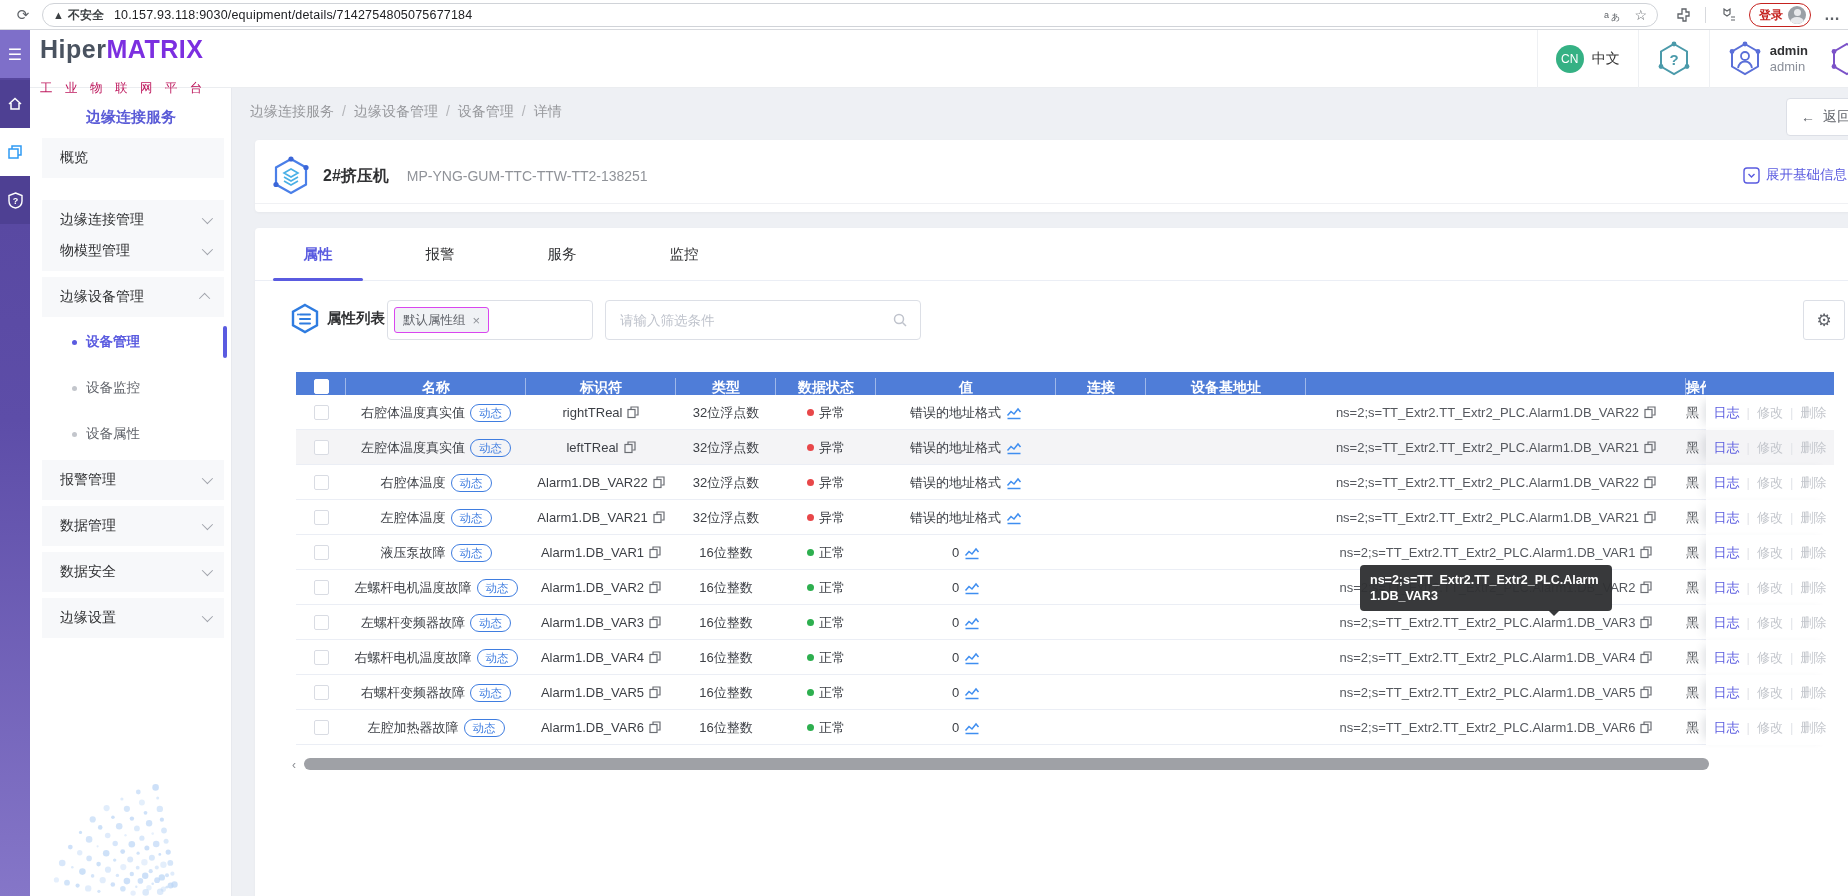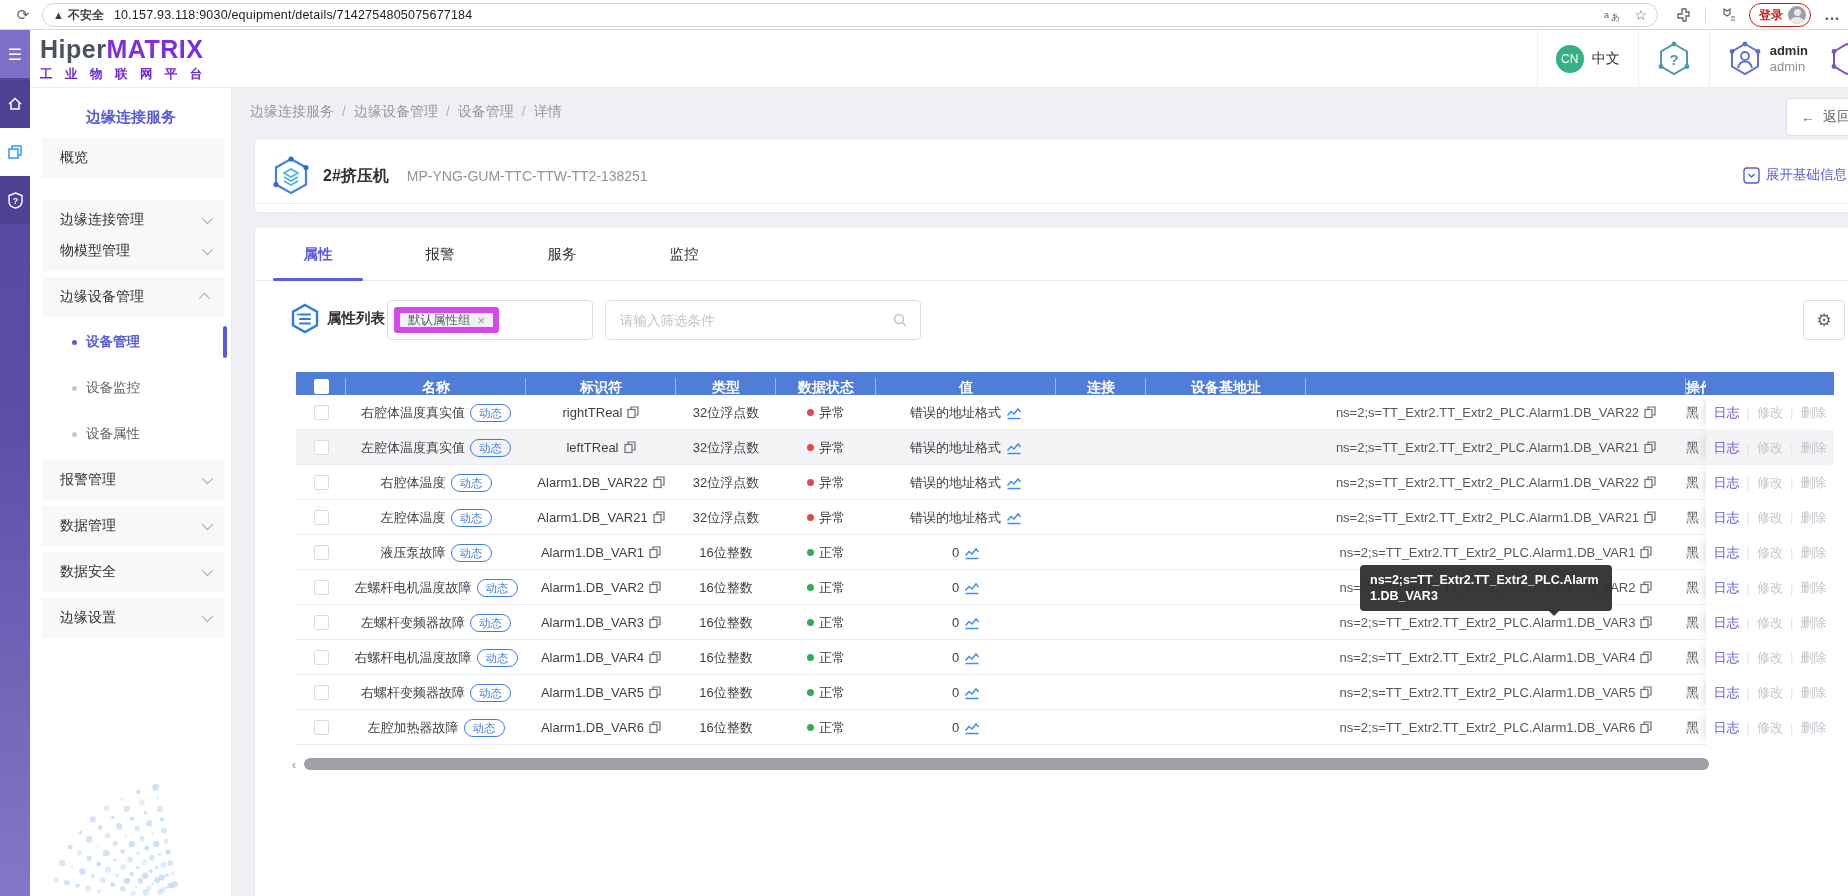--- a/index.html
+++ b/index.html
@@ -22,21 +22,21 @@
   .login-pill{display:flex;align-items:center;gap:5px;border:1.5px solid #c5221f;border-radius:13px;height:24px;padding:0 4px 0 9px;}
   .login-pill span{color:#c5221f;font-size:12px;font-weight:bold;white-space:nowrap;}
   .avatar-gray{width:18px;height:18px;border-radius:50%;background:#9aa0a6;position:relative;overflow:hidden;}
   .avatar-gray::before{content:"";position:absolute;left:5.5px;top:3px;width:7px;height:7px;border-radius:50%;background:#e8eaed;}
   .avatar-gray::after{content:"";position:absolute;left:2px;top:10.5px;width:14px;height:10px;border-radius:50%;background:#e8eaed;}
   
   .appheader{position:absolute;left:30px;top:30px;width:1818px;height:58px;background:#fff;border-bottom:1px solid #ebedf0;z-index:40;}
   .logo{position:absolute;left:10px;top:5px;}
   .logo-line1{font-size:25px;font-weight:bold;letter-spacing:.5px;color:#4a5360;}
   .logo-line1 .accent{color:#7c2fe0;}
-  .logo-line2{font-size:12.5px;font-weight:bold;color:#6d28d9;letter-spacing:4.5px;margin-top:2px;}
+  .logo-line2{font-size:12.5px;font-weight:normal;color:#be185d;letter-spacing:4.5px;margin-top:16px;}
   .hdr-right{position:absolute;right:0;top:0;height:58px;display:flex;align-items:center;}
   .hdr-sec{display:flex;align-items:center;gap:8px;padding:0 18px;height:58px;border-left:1px solid #eef0f3;}
   .cn-circle{width:28px;height:28px;border-radius:50%;background:#35b184;color:#fff;font-size:12px;display:flex;align-items:center;justify-content:center;}
   .lang-label{font-size:14px;color:#333;}
   .hex-icon{width:34px;height:36px;}
   .user-texts{line-height:1.25;}
   .user-name{font-size:13px;font-weight:bold;color:#303133;}
   .user-role{font-size:13px;color:#8a8f99;}
   .hdr-edge{width:22px;height:58px;overflow:hidden;position:relative;}
   .hdr-edge svg{position:absolute;left:4px;top:11px;}
@@ -78,21 +78,21 @@
   .maincard{position:absolute;left:23px;top:140px;width:1612px;height:668px;background:#fff;border-radius:4px 4px 0 0;box-shadow:0 1px 3px rgba(0,0,0,.04);}
   .tabsrow{position:absolute;left:0;top:0;width:100%;height:53px;border-bottom:1px solid #ebeef5;display:flex;padding-left:2px;}
   .tab{width:122px;height:53px;display:flex;align-items:center;justify-content:center;font-size:14.5px;color:#303133;position:relative;cursor:pointer;}
   .tab.active{color:#5a5be0;font-weight:bold;}
   .tab.active::after{content:"";position:absolute;left:16px;right:16px;bottom:0;height:3px;background:#5a5be0;border-radius:2px;}
   
   .toolbar{position:absolute;left:0;top:68px;width:100%;height:54px;}
   .tb-icon{position:absolute;left:34px;top:6px;}
   .tb-title{position:absolute;left:72px;top:13px;font-size:14.5px;font-weight:bold;color:#303133;}
   .group-box{position:absolute;left:132px;top:4px;width:206px;height:40px;border:1px solid #dcdfe6;border-radius:4px;background:#fff;display:flex;align-items:center;padding-left:6px;}
-  .group-tag{display:flex;align-items:center;gap:7px;background:#f0f2f5;border:6px solid #d946ef;border-radius:3px;height:26px;padding:0 8px;font-size:12.5px;color:#5f6269;}
+  .group-tag{display:flex;align-items:center;gap:7px;background:#f0f2f5;border:1px solid #d946ef;border-radius:3px;height:26px;padding:0 8px;font-size:12.5px;color:#5f6269;}
   .group-tag .x{color:#909399;font-size:13px;cursor:pointer;}
   .search-box{position:absolute;left:350px;top:4px;width:316px;height:40px;border:1px solid #dcdfe6;border-radius:4px;background:#fff;}
   .search-box input{position:absolute;left:14px;top:1px;width:260px;height:36px;border:0;outline:0;font-size:13.5px;color:#606266;font-family:inherit;background:transparent;}
   .search-box input::placeholder{color:#bfc3cc;}
   .search-glyph{position:absolute;right:12px;top:11px;}
   .gear-btn{position:absolute;right:22px;top:4px;width:42px;height:40px;border:1px solid #dcdfe6;border-radius:3px;background:#fff;color:#5f6269;font-size:17px;display:flex;align-items:center;justify-content:center;cursor:pointer;}
   
   .ptable{position:absolute;left:41px;top:144px;width:1538px;}
   .trow{display:grid;grid-template-columns:50px 180px 150px 100px 100px 180px 90px 160px 380px 20px 128px;align-items:center;}
   .thead{height:23px;background:#4f7dd8;color:#fff;font-weight:bold;font-size:14px;}

